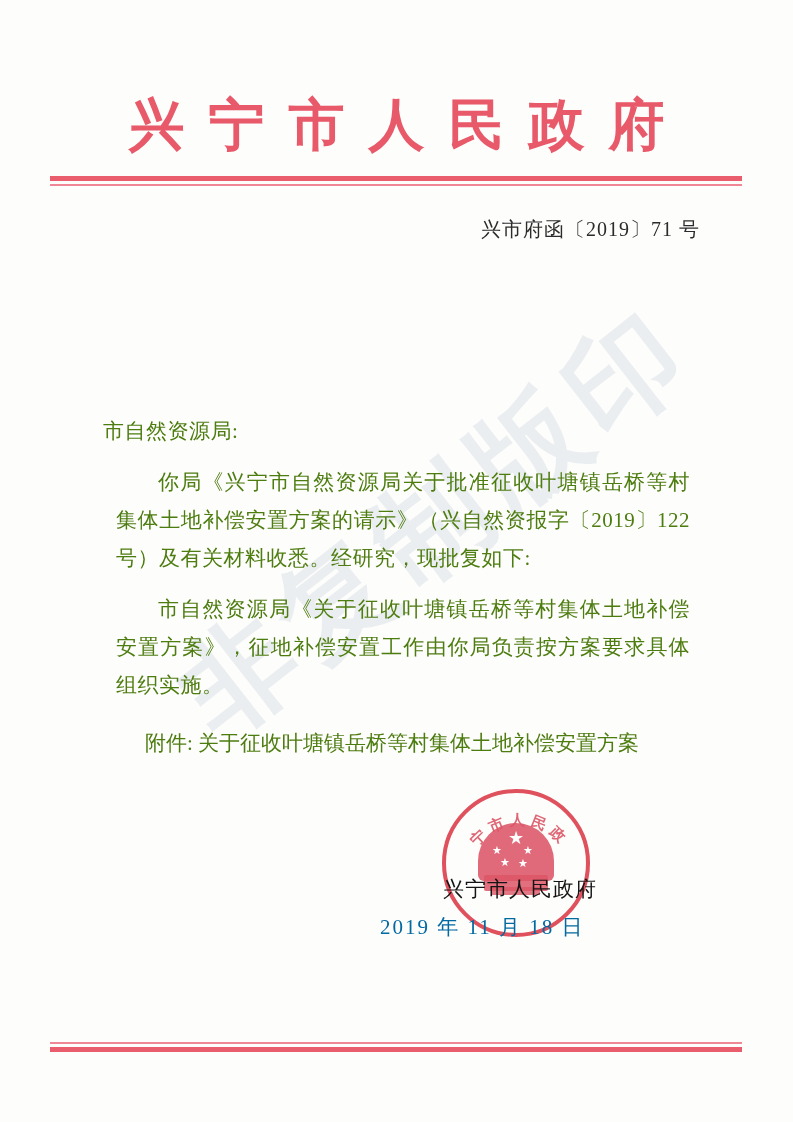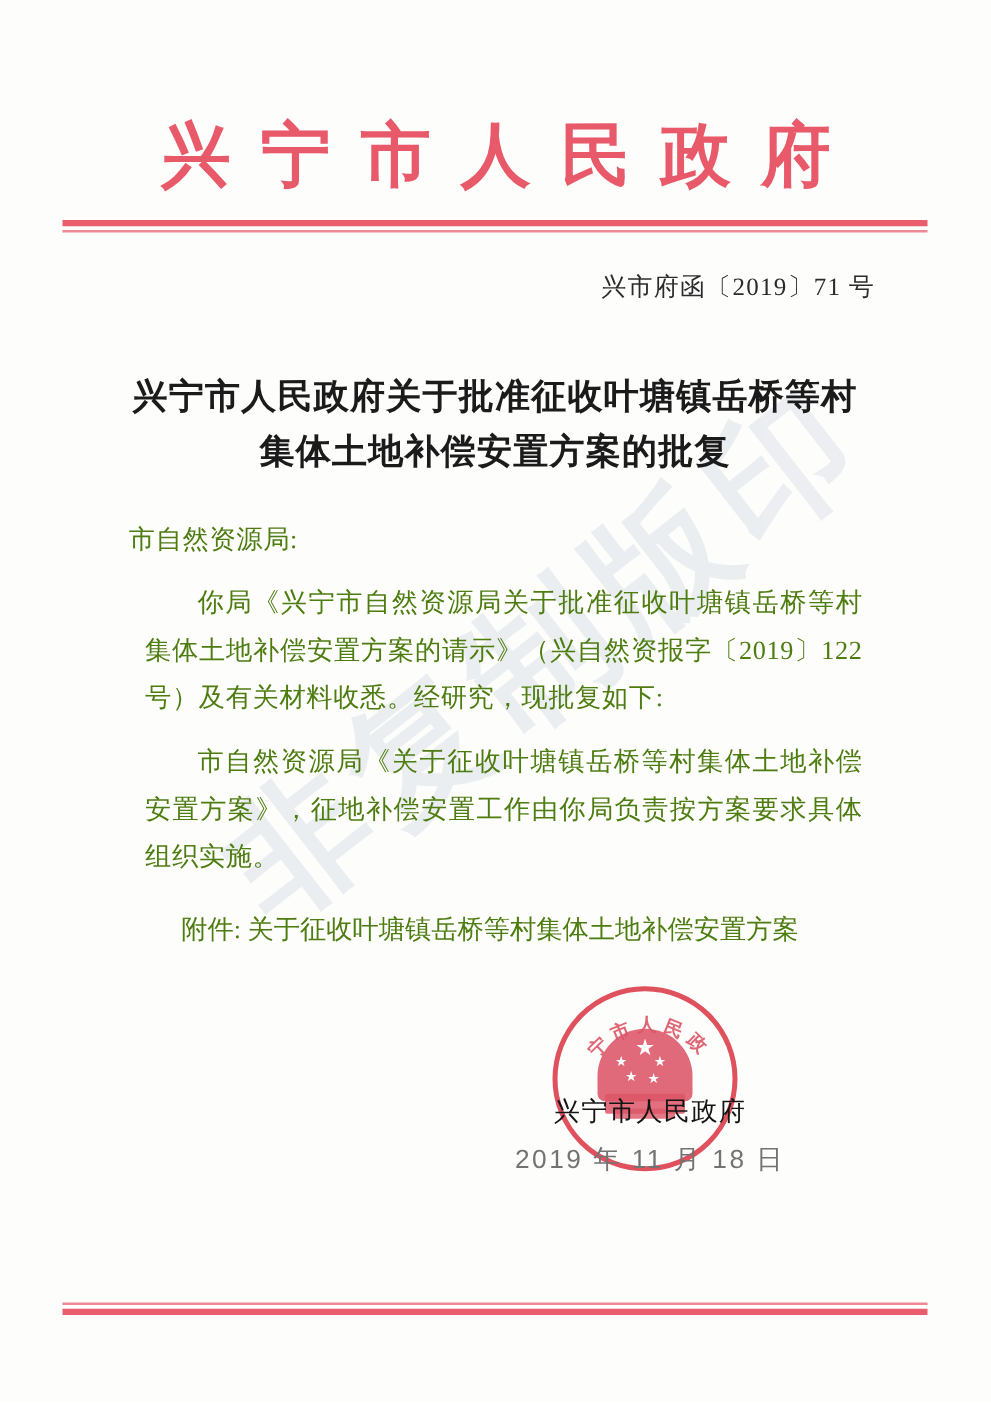--- a/index.html
+++ b/index.html
@@ -245,25 +245,24 @@
     font-size: 21px;
     color: #141414;
     letter-spacing: 1px;
     font-family: "Liberation Serif", "DejaVu Serif", serif;
   }
   .sign-date {
     position: absolute;
     left: 0;
     top: 128px;
     width: 280px;
-    text-align: center;
     font-size: 21px;
-    color: #737373;
+    color: #0369a1;
     letter-spacing: 2px;
-    font-family: Liberation Sans, sans-serif;
+    font-family: Liberation Serif, serif;
   }
 
   
   .rule-bottom {
     position: absolute;
     left: 50px;
     top: 1042px;
     width: 692px;
     z-index: 3;
   }
@@ -292,24 +291,20 @@
   </div>
 
   <div class="rule-top">
     <div class="bar-thick"></div>
     <div class="bar-gap"></div>
     <div class="bar-thin"></div>
   </div>
 
   <div class="docnum">兴市府函〔2019〕71 号</div>
 
-  <div class="doc-title">
-    <span>兴宁市人民政府关于批准征收叶塘镇岳桥等村</span>
-    <span class="line2">集体土地补偿安置方案的批复</span>
-  </div>
 
   <div class="body-block">
     <p class="recipient">市自然资源局:</p>
     <p class="para">你局《兴宁市自然资源局关于批准征收叶塘镇岳桥等村集体土地补偿安置方案的请示》（兴自然资报字〔2019〕122 号）及有关材料收悉。经研究，现批复如下:</p>
     <p class="para">市自然资源局《关于征收叶塘镇岳桥等村集体土地补偿安置方案》，征地补偿安置工作由你局负责按方案要求具体组织实施。</p>
   </div>
 
   <div class="attach">附件: 关于征收叶塘镇岳桥等村集体土地补偿安置方案</div>
 
   <div class="sign-area">

